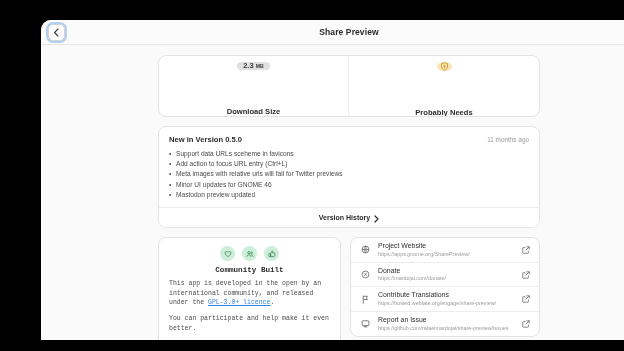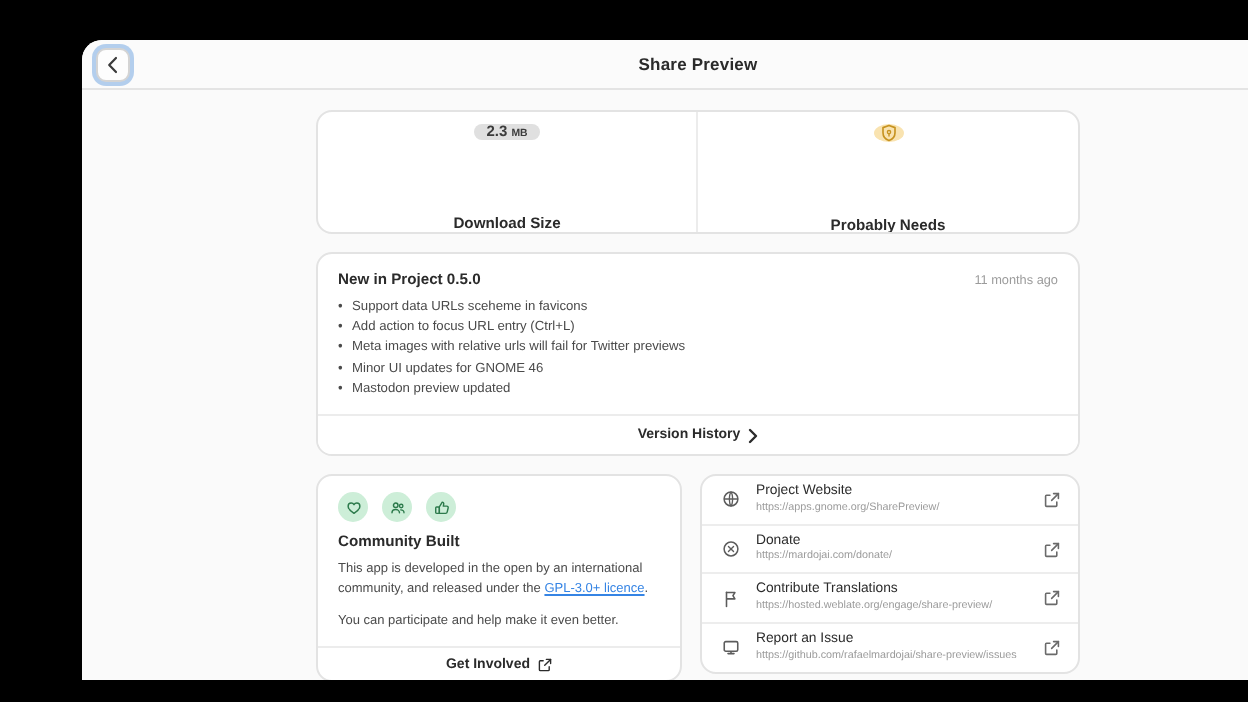--- a/index.html
+++ b/index.html
@@ -247,21 +247,22 @@
     background: #ffffff;
     border: 1px solid #e3e3e3;
     border-radius: 8px;
     overflow: hidden;
   }
 
   .community-body {
     padding: 8px 10px 8px 10px;
     display: flex;
     flex-direction: column;
-    align-items: flex-start;
+    align-items: center;
+    font-family: Liberation Mono, monospace;
   }
 
   .community-icons {
     display: flex;
     gap: 7px;
     margin-bottom: 5px;
   }
   .circle-icon {
     width: 15px;
     height: 15px;
@@ -422,21 +423,21 @@
             <div class="card-sub">Has network access</div>
           </div>
 
 
 
         </div>
 
         <div class="notes-card">
           <div class="notes-body">
             <div class="notes-head">
-              <div class="notes-title">New in Project 0.5.0</div>
+              <div class="notes-title">New in Version 0.5.0</div>
               <div class="notes-date">11 months ago</div>
             </div>
             <ul class="notes-list">
               <li>Support data URLs sceheme in favicons</li>
               <li>Add action to focus URL entry (Ctrl+L)</li>
               <li>Meta images with relative urls will fail for Twitter previews</li>
               <li>Minor UI updates for GNOME 46</li>
               <li>Mastodon preview updated</li>
             </ul>
           </div>

